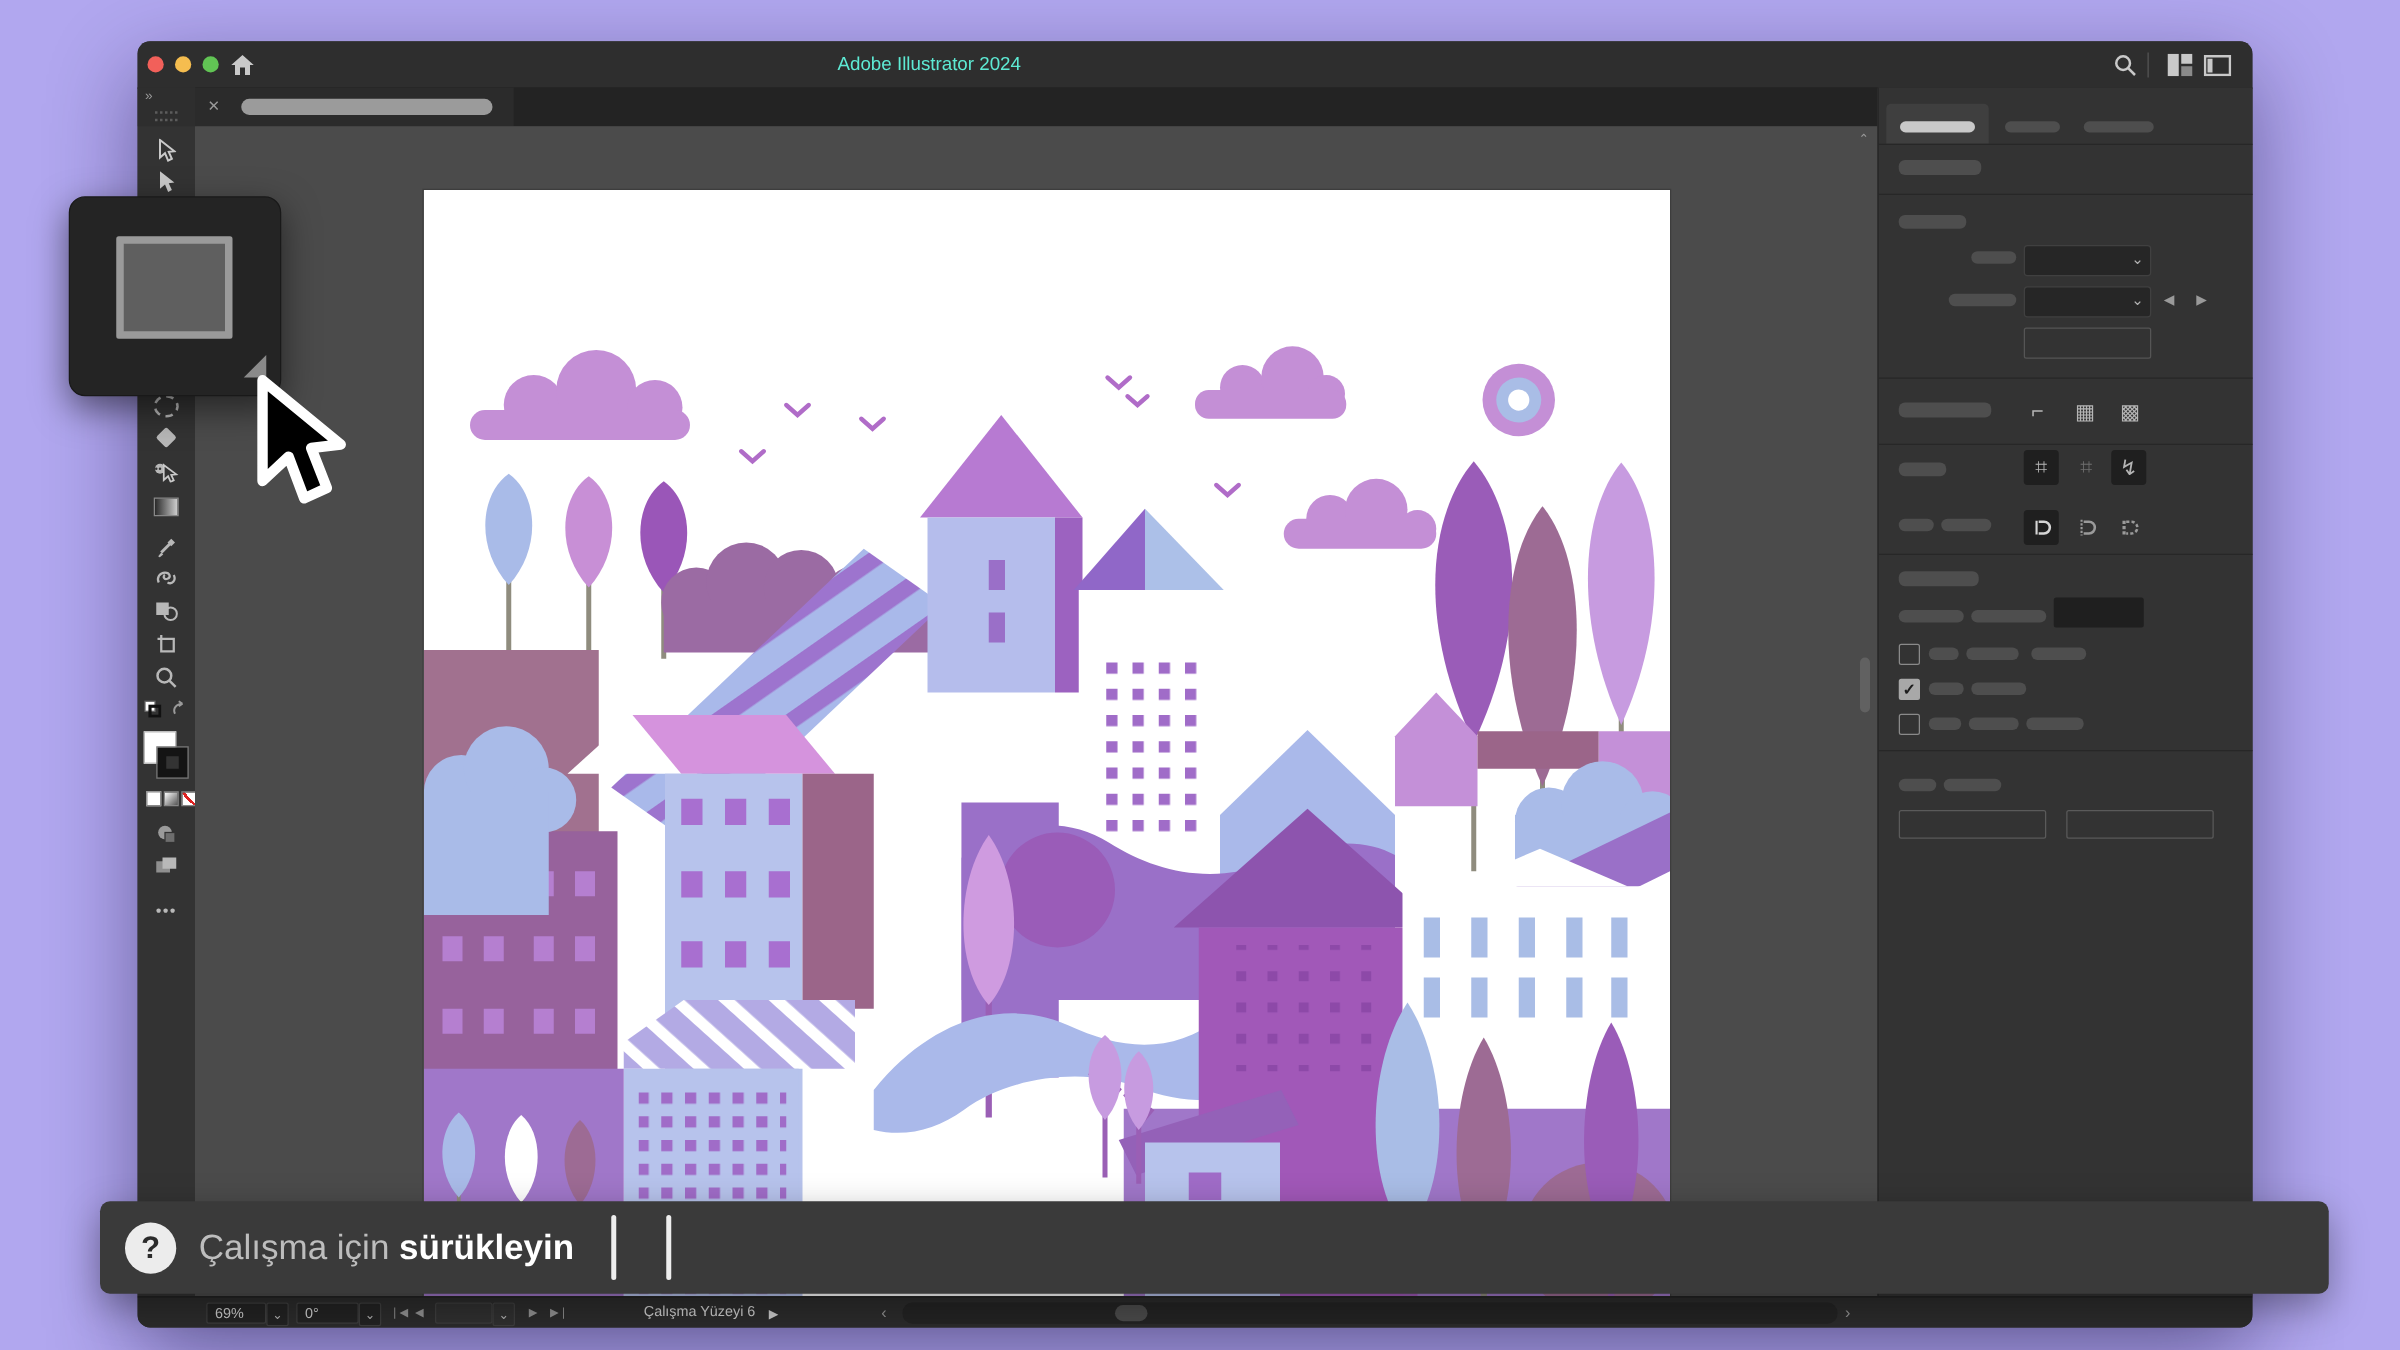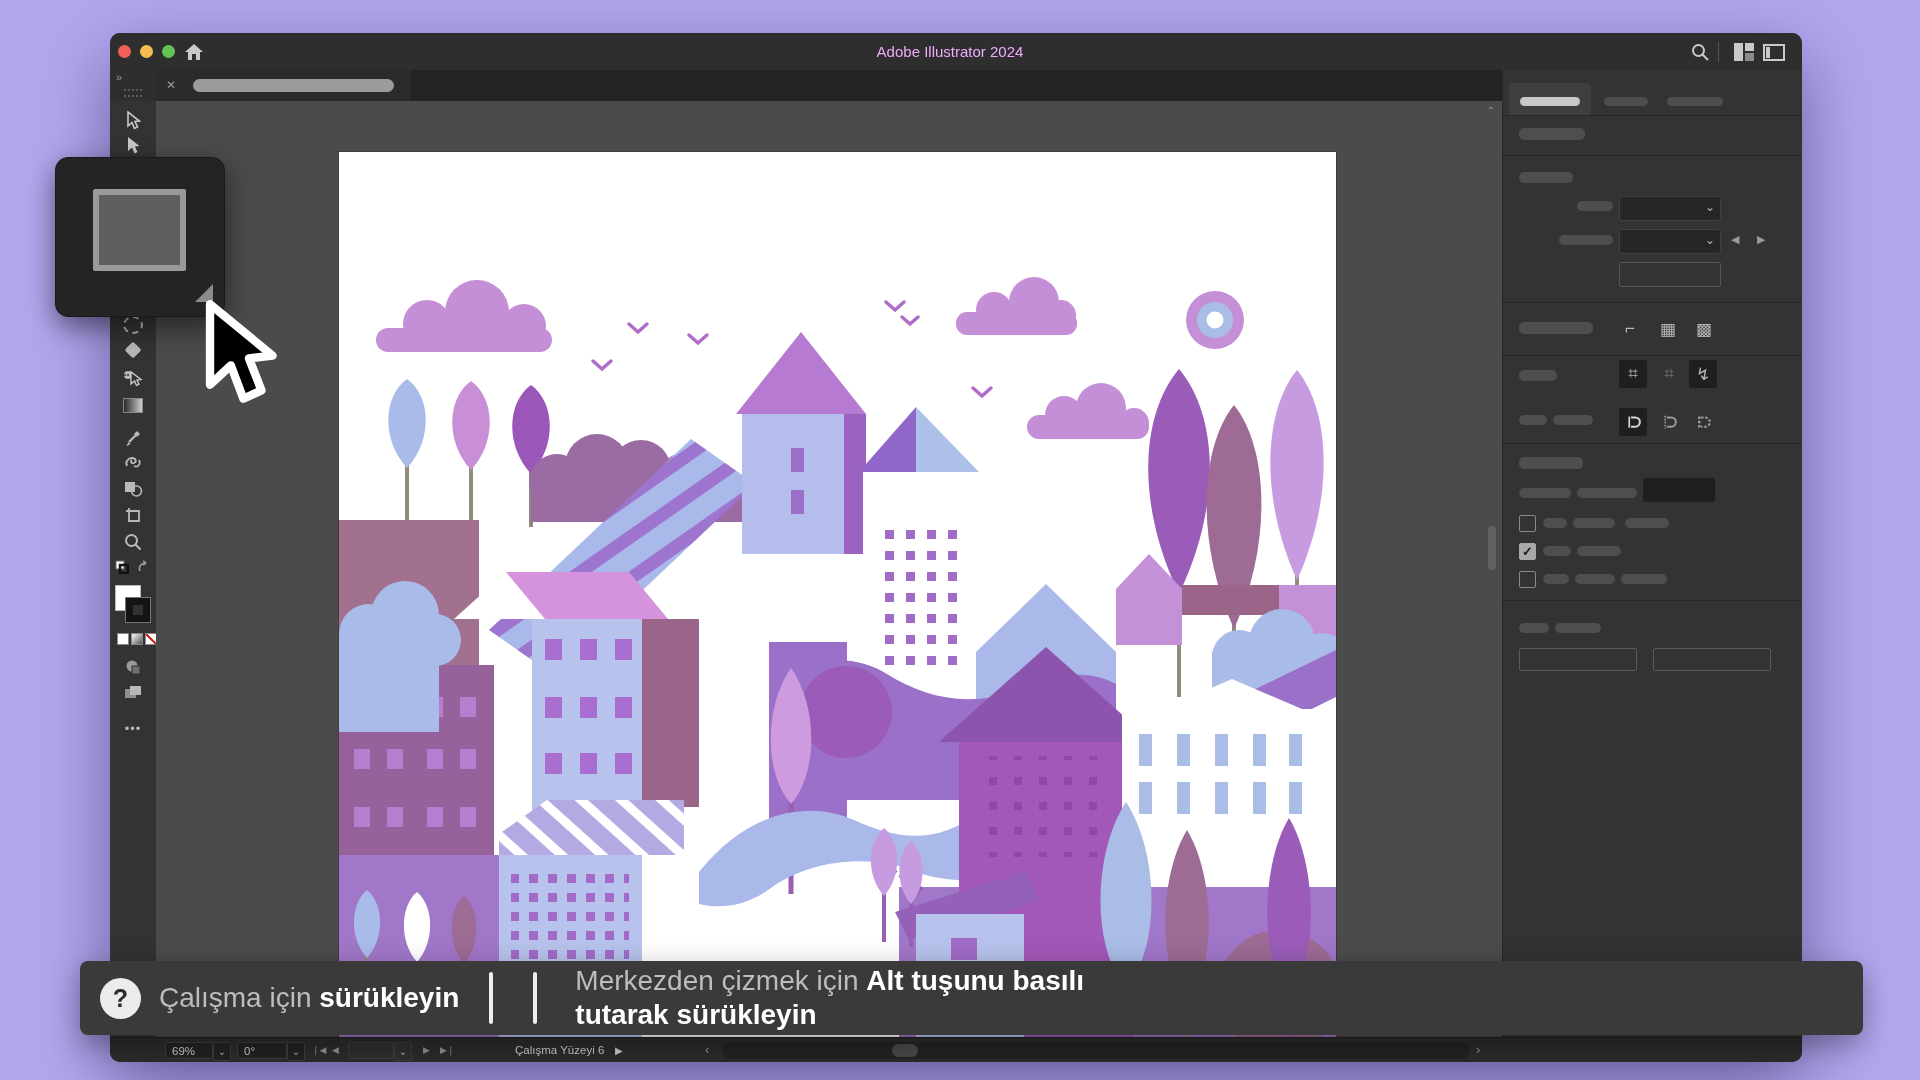--- a/index.html
+++ b/index.html
@@ -3,21 +3,21 @@
 <meta charset="utf-8">
 <style>
   html,body{margin:0;padding:0;width:1920px;height:1080px;overflow:hidden;
     font-family:"Liberation Sans",sans-serif;background:#b1a7ef;}
   .abs{position:absolute;}
   
   #window{left:110px;top:33px;width:1692px;height:1029px;border-radius:10px;
     background:#333;box-shadow:0 25px 70px rgba(20,10,60,.45);overflow:hidden;}
   #titlebar{left:0;top:0;width:1692px;height:37px;background:#2e2e2e;border-bottom:1px solid #222;}
   .tl{width:13px;height:13px;border-radius:50%;top:12px;}
-  #title{left:560px;top:10px;width:560px;text-align:center;color:#f0abfc;font-size:15px;}
+  #title{left:560px;top:10px;width:560px;color:#5eead4;font-size:15px;}
   .tb-ic{top:7px;width:24px;height:24px;display:flex;align-items:center;justify-content:center;}
   
   #toolbar{left:0;top:37px;width:46px;height:967px;background:#333;border-right:1px solid #2a2a2a;}
   #toolbar-head{left:0;top:0;width:46px;height:31px;background:#2e2e2e;color:#9a9a9a;}
   .grip{left:14px;top:19px;width:18px;height:4px;border-top:2px dotted #5c5c5c;border-bottom:2px dotted #5c5c5c;}
   .tool{width:24px;height:24px;left:11px;display:flex;align-items:center;justify-content:center;color:#b8b8b8;}
   
   #tabstrip{left:46px;top:37px;width:1346px;height:31px;background:#232323;}
   #doc-tab{left:0;top:0;width:255px;height:31px;background:#2b2b2b;color:#9a9a9a;}
   #tab-pill{left:37px;top:9px;width:201px;height:13px;border-radius:7px;background:#9b9b9b;}
@@ -524,14 +524,13 @@
   <svg width="84" height="114" viewBox="0 0 60 82">
     <path d="M7,3 L7,61 L22,47 L31,71 L44,65 L35,42 L52,40 Z" fill="#000" stroke="#fff" stroke-width="6" stroke-linejoin="round"></path>
   </svg>
 </div>
 
 <div id="tooltipbar" class="abs">
   <div id="help-badge">?</div>
   <div class="tt-seg" style="margin-left:18px;white-space:nowrap"><span>Çalışma için </span><b>sürükleyin</b></div>
   <div class="tt-div" style="margin-left:30px"></div>
   <div class="tt-div" style="margin-left:40px"></div>
-  <div class="tt-seg" style="margin-left:38px;width:560px"><span>Merkezden çizmek için </span><b>Alt tuşunu basılı tutarak sürükleyin</b></div>
 </div>
 
 </body></html>

